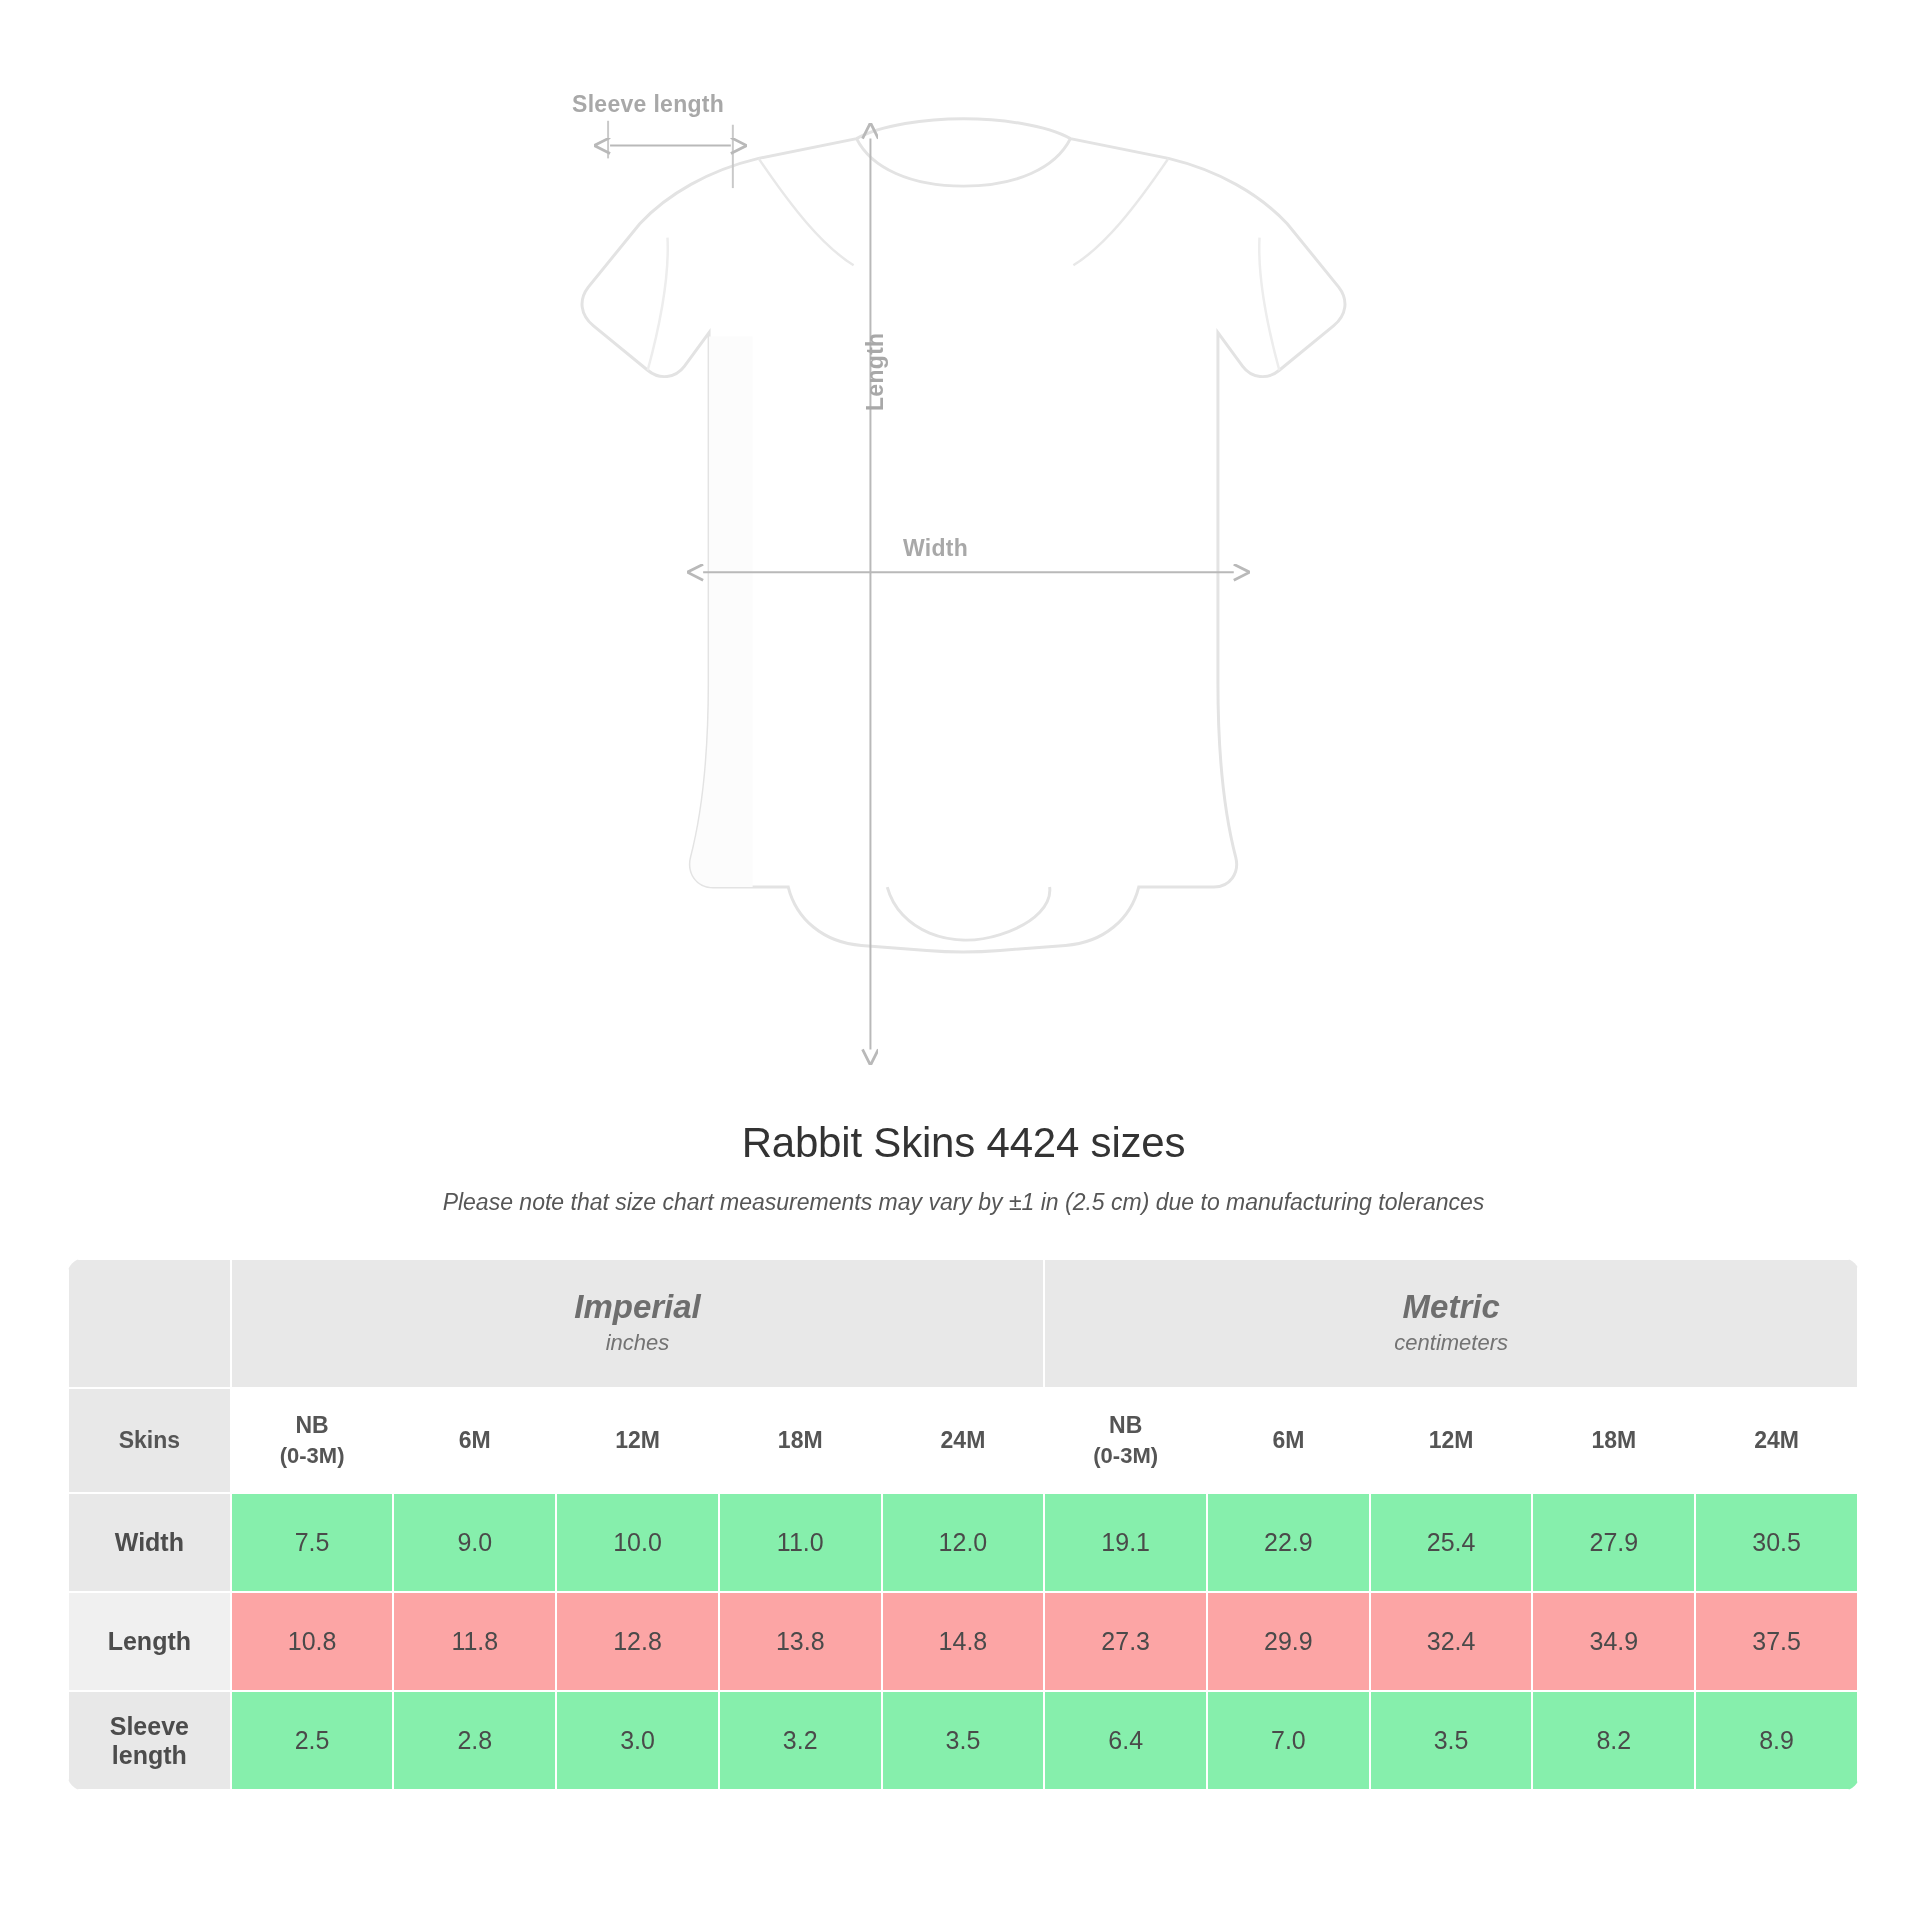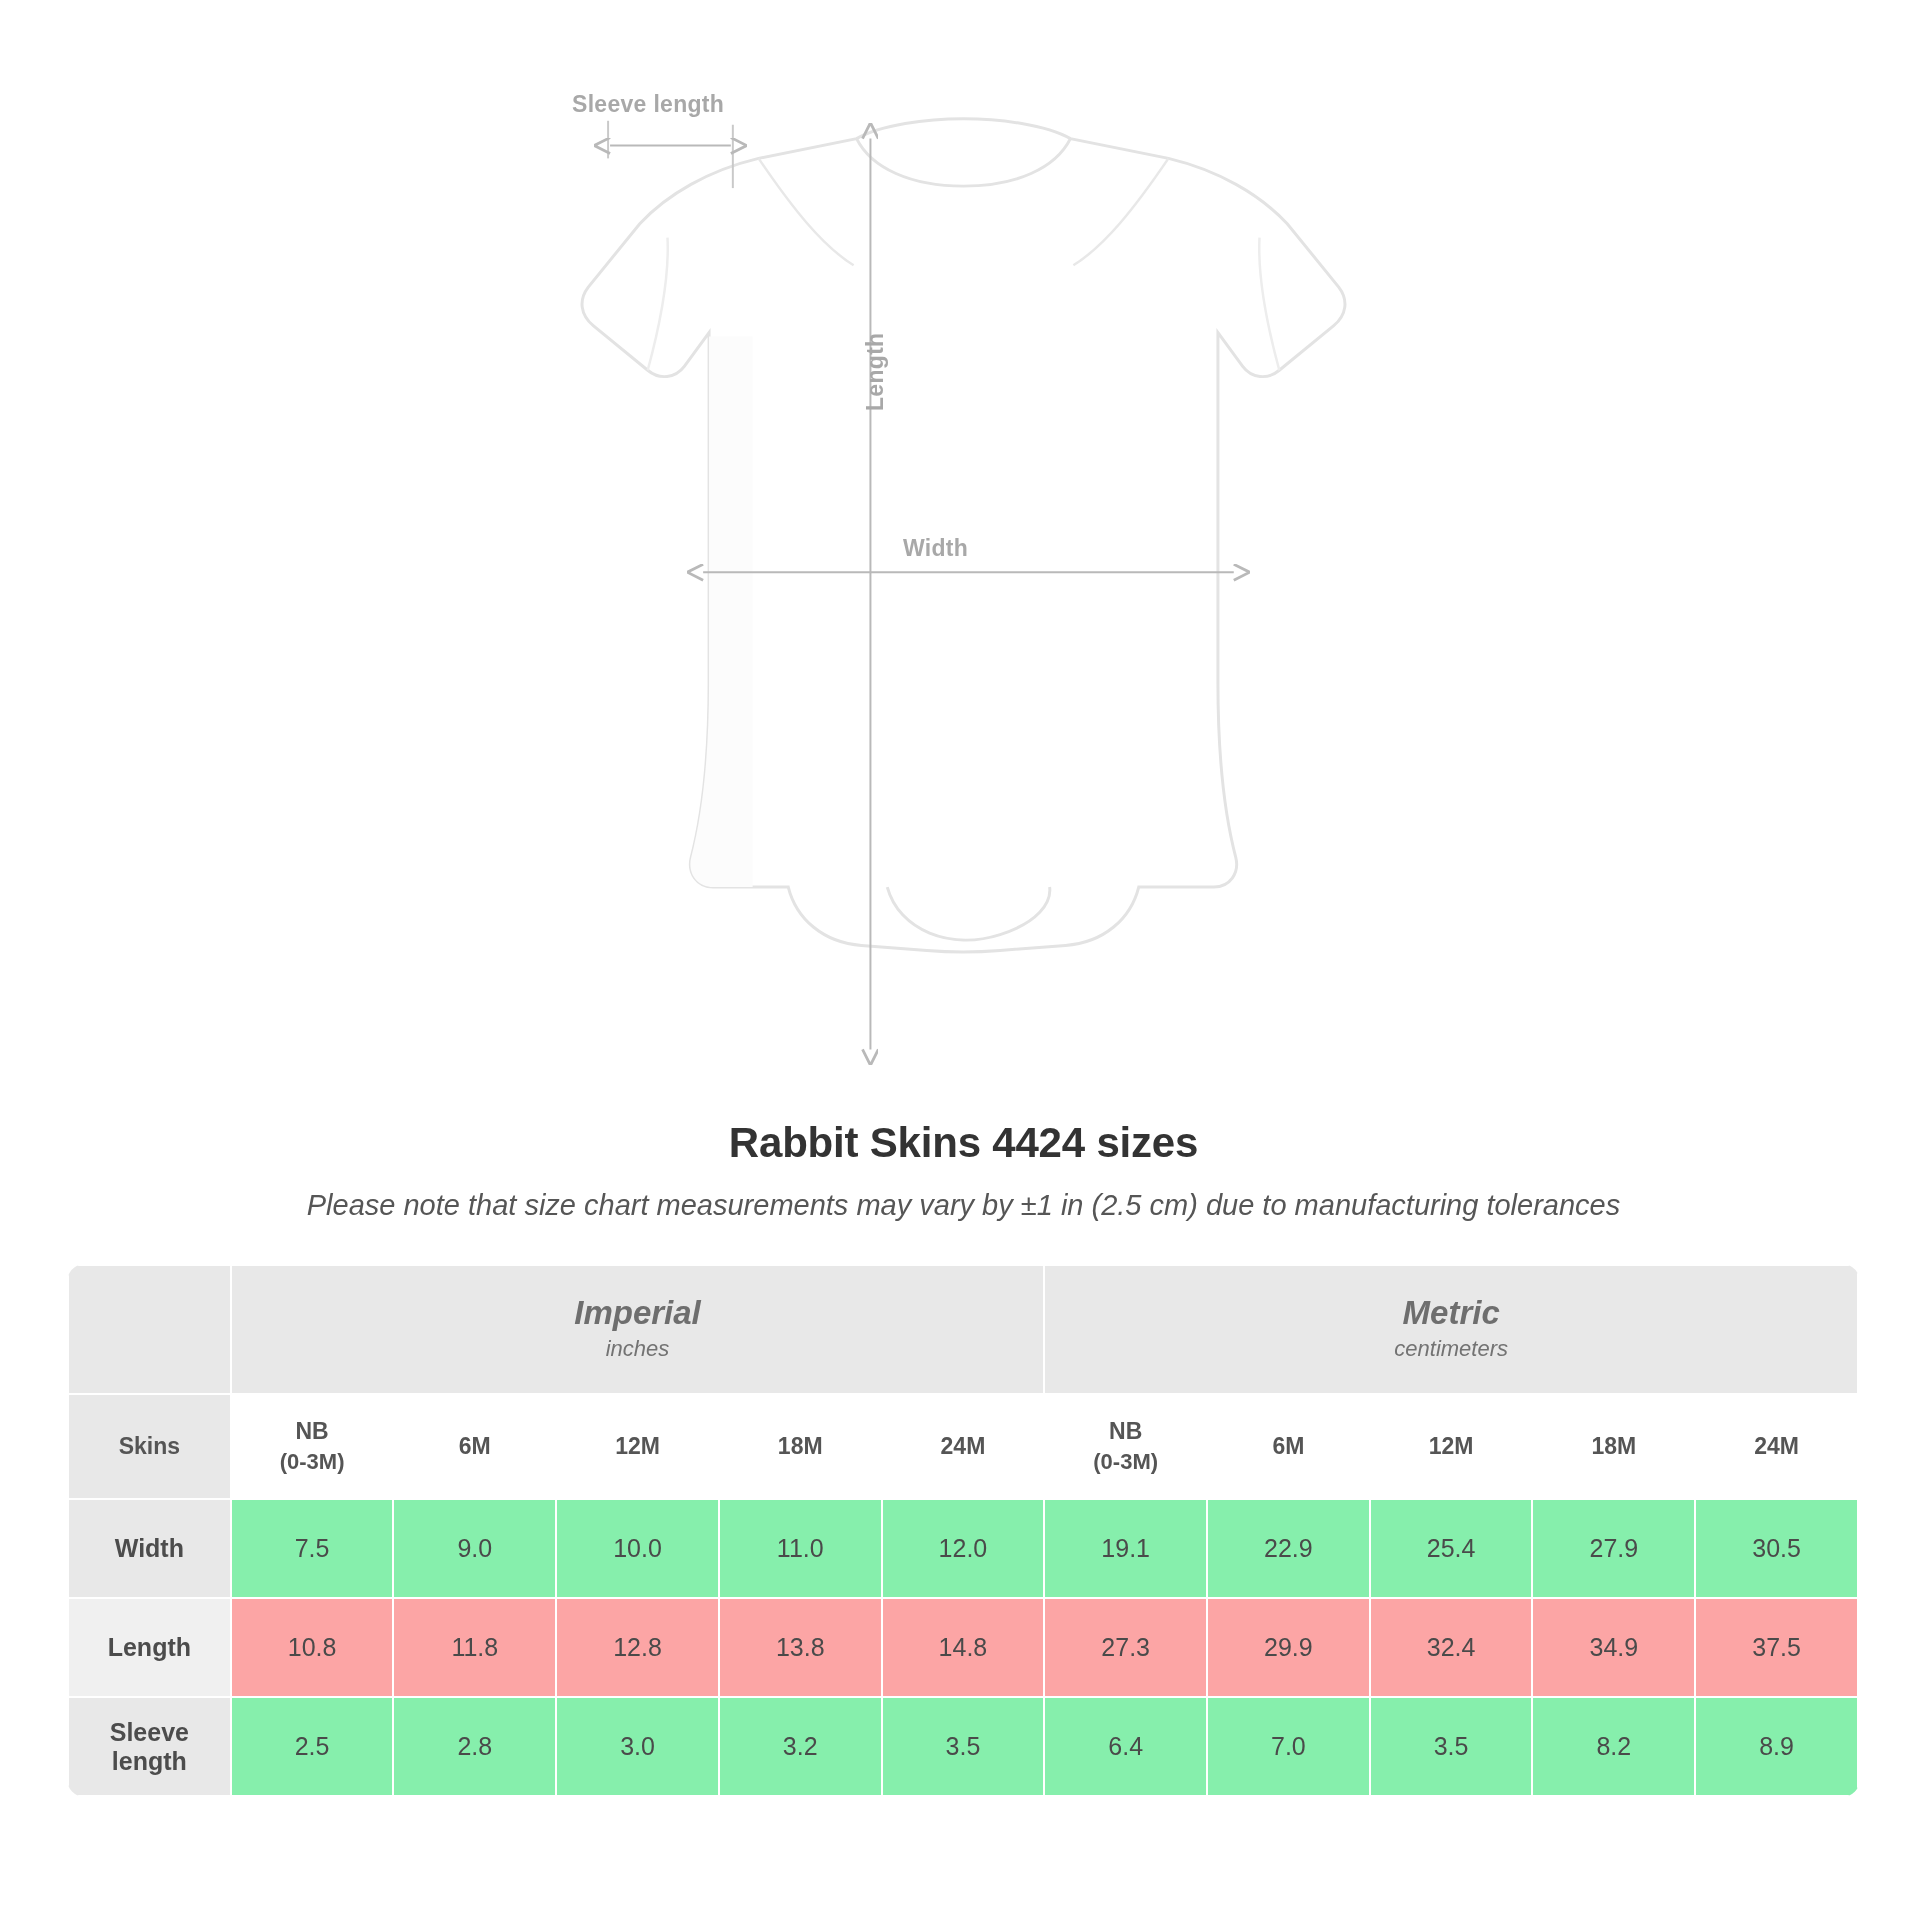--- a/index.html
+++ b/index.html
@@ -54,27 +54,27 @@
     transform-origin: left top;
   }
 
   
   .title-block {
     text-align: center;
     margin-top: 30px;
   }
   .chart-title {
     font-size: 42px;
-    font-weight: bold;
+    font-weight: normal;
     color: #333333;
     margin: 0 0 22px 0;
     letter-spacing: -0.2px;
   }
   .chart-note {
-    font-size: 29px;
+    font-size: 23px;
     font-style: italic;
     color: #565656;
     margin: 15px;
   }
 
   
   .table-wrap {
     margin: 42px 67px 0 67px;
   }
   table.size-table {

